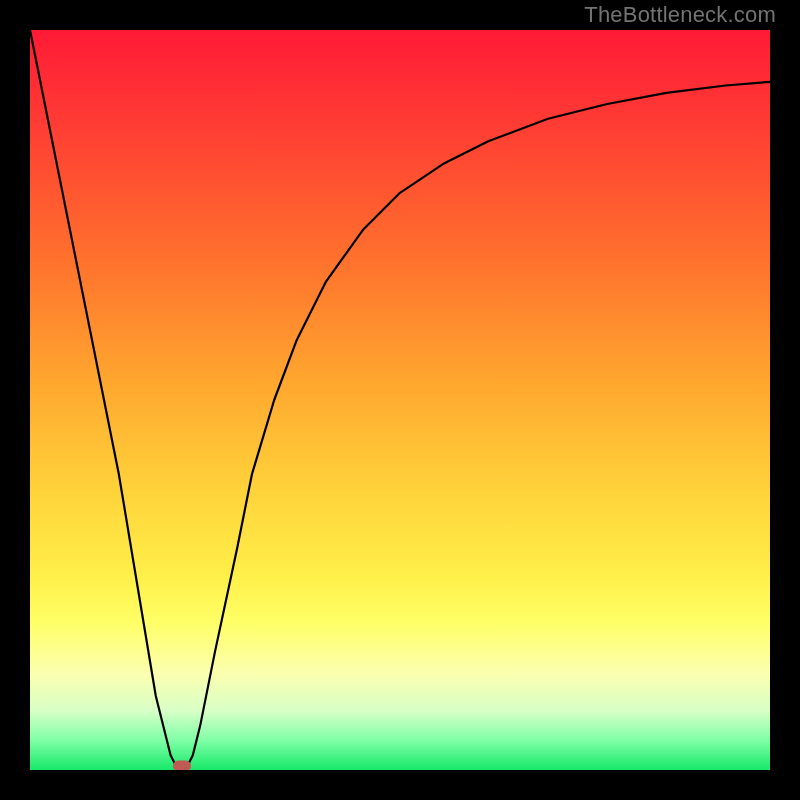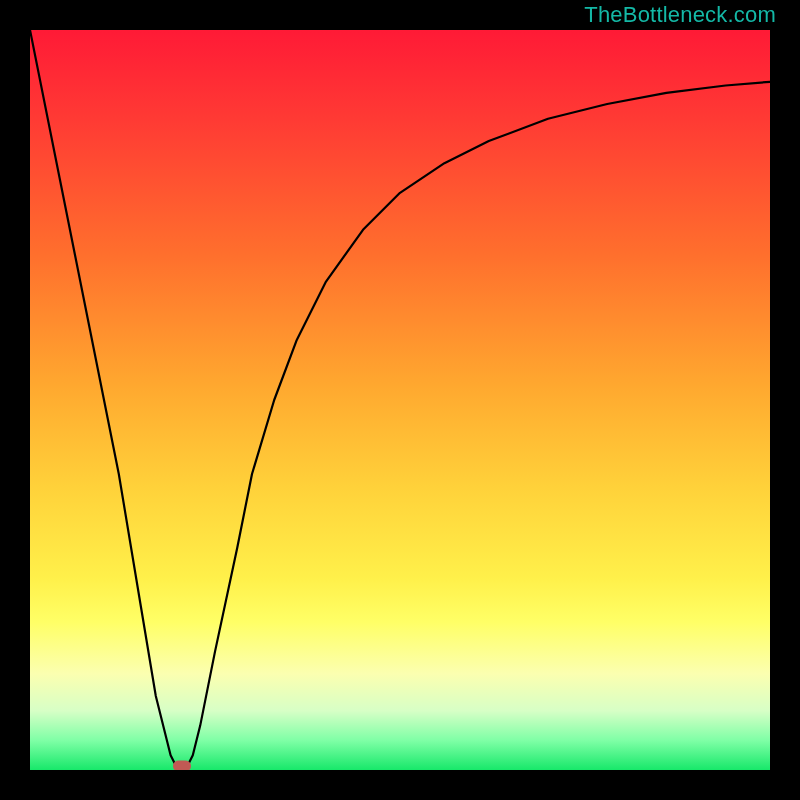--- a/index.html
+++ b/index.html
@@ -14,21 +14,21 @@
   .frame {
     position: relative;
     width: 800px;
     height: 800px;
     background: #000;
   }
   .watermark {
     position: absolute;
     top: 2px;
     right: 24px;
-    color: #14b8a6;
+    color: #737373;
     font-size: 22px;
     font-weight: 400;
     letter-spacing: 0.2px;
     z-index: 4;
   }
   .plot-area {
     position: absolute;
     left: 30px;
     top: 30px;
     width: 740px;

